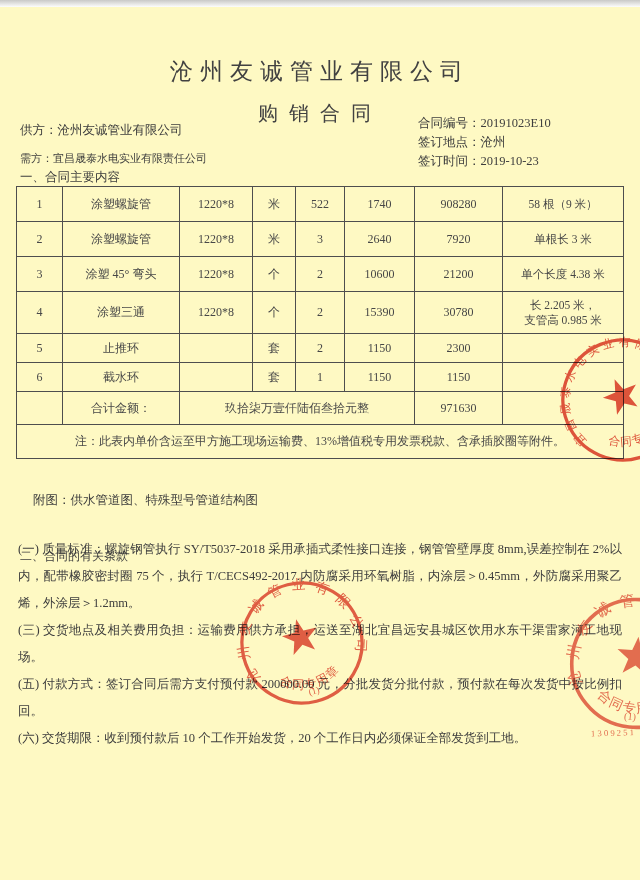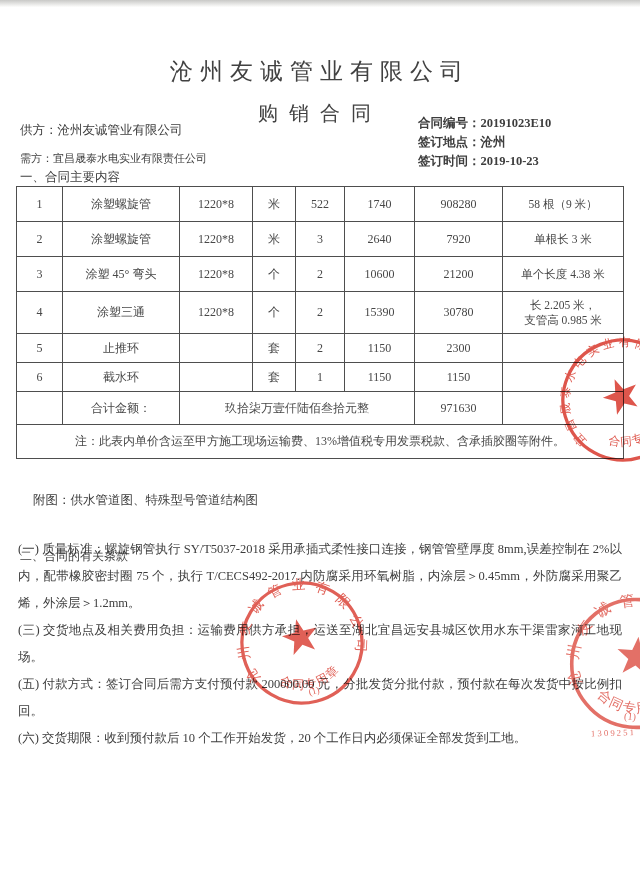--- a/index.html
+++ b/index.html
@@ -1,30 +1,30 @@
 <!DOCTYPE html>
 <html><head>
 <meta charset="utf-8">
 <style>
   html,body{margin:0;padding:0;background:#e8e8e6;}
   .page{
     position:relative; width:640px; height:880px; margin:0 auto;
-    background:#ffffff; overflow:hidden;
+    background:#fef9c3; overflow:hidden;
     font-family:"Liberation Serif","DejaVu Serif",serif;
     color:#3d3d3d;
   }
   .scan-edge-top{position:absolute;top:0;left:0;width:100%;height:7px;
     background:linear-gradient(#c9c9c7,#fdfdfc);}
   .doc-title{position:absolute;top:56px;left:0;width:100%;text-align:center;
     font-size:23px;letter-spacing:7px;color:#414141;font-weight:500;}
   .doc-subtitle{position:absolute;top:100px;left:0;width:100%;text-align:center;
     font-size:20px;letter-spacing:11px;color:#414141;}
   .line-supplier{position:absolute;top:122px;left:20px;font-size:12.5px;}
   .line-buyer{position:absolute;top:151px;left:20px;font-size:11px;}
-  .meta-block{position:absolute;top:114px;left:418px;font-size:12.5px;line-height:19px;font-weight:bold;}
+  .meta-block{position:absolute;top:114px;left:418px;font-size:12.5px;line-height:19px;}
   .sec1-heading{position:absolute;top:169px;left:20px;font-size:12.5px;}
   table.items{
     position:absolute;top:186px;left:16px;width:607px;
     border-collapse:collapse;table-layout:fixed;
     font-size:12px;color:#474747;
   }
   table.items th,table.items td{
     border:1px solid #4e4e4e;text-align:center;vertical-align:middle;
     padding:1px 2px;font-weight:normal;overflow:hidden;
   }

